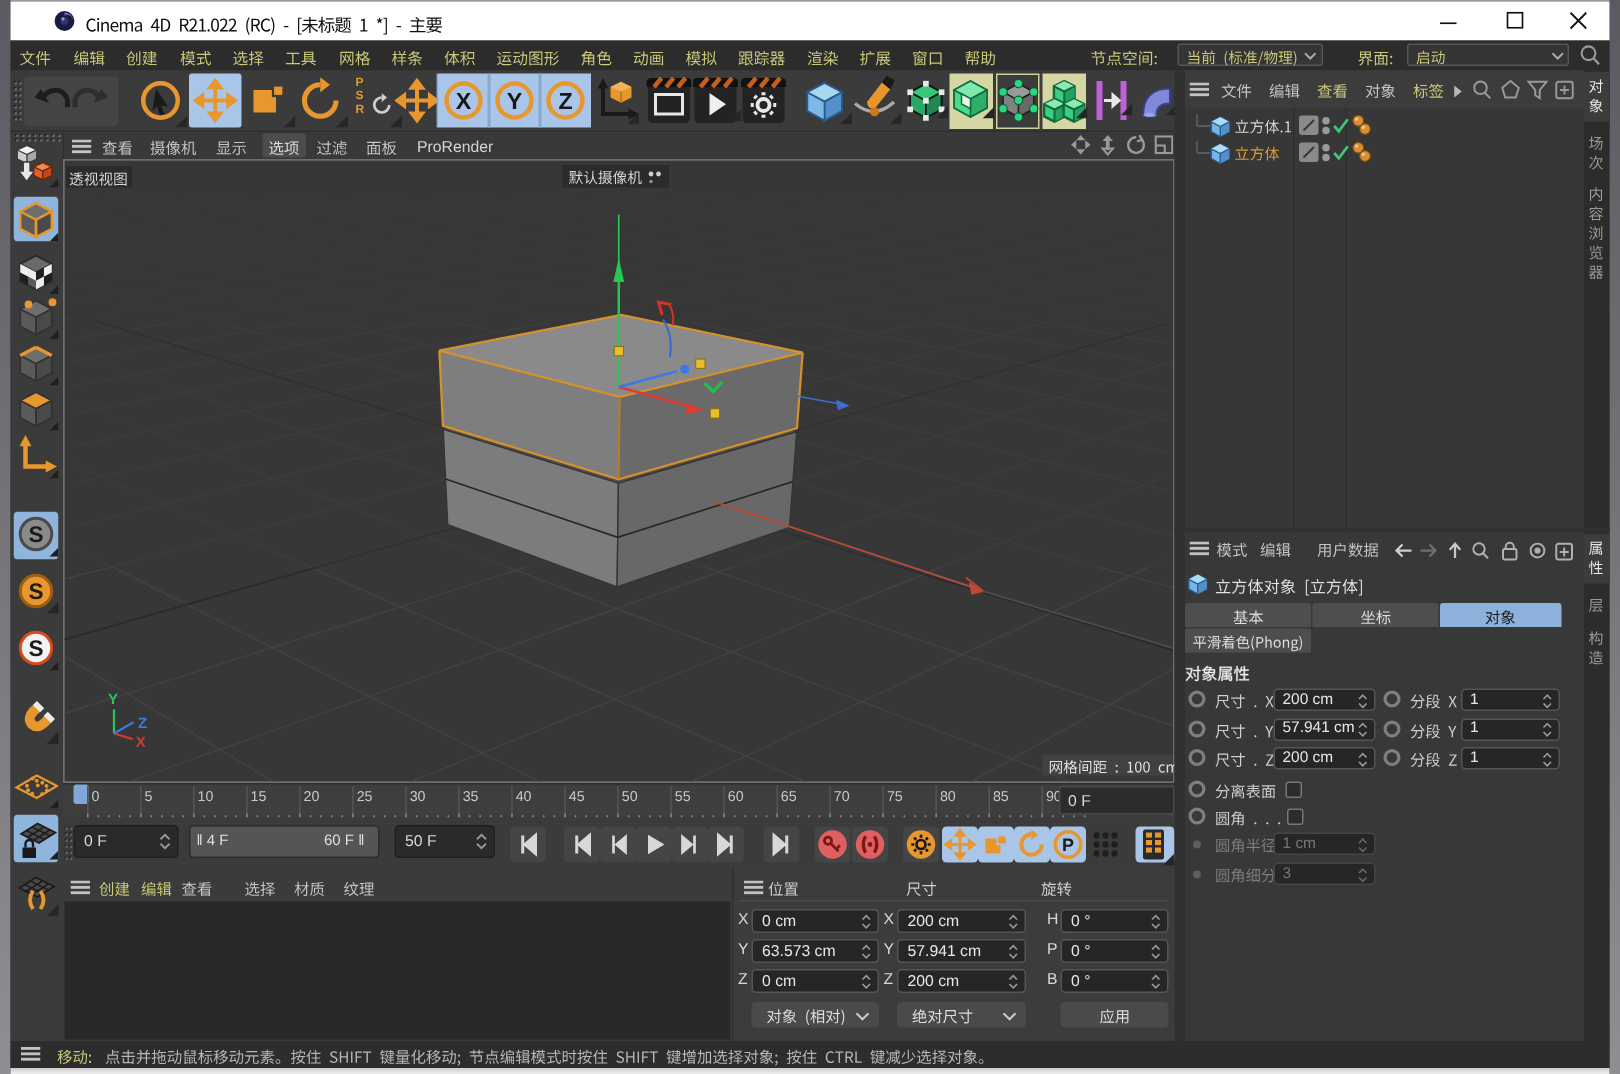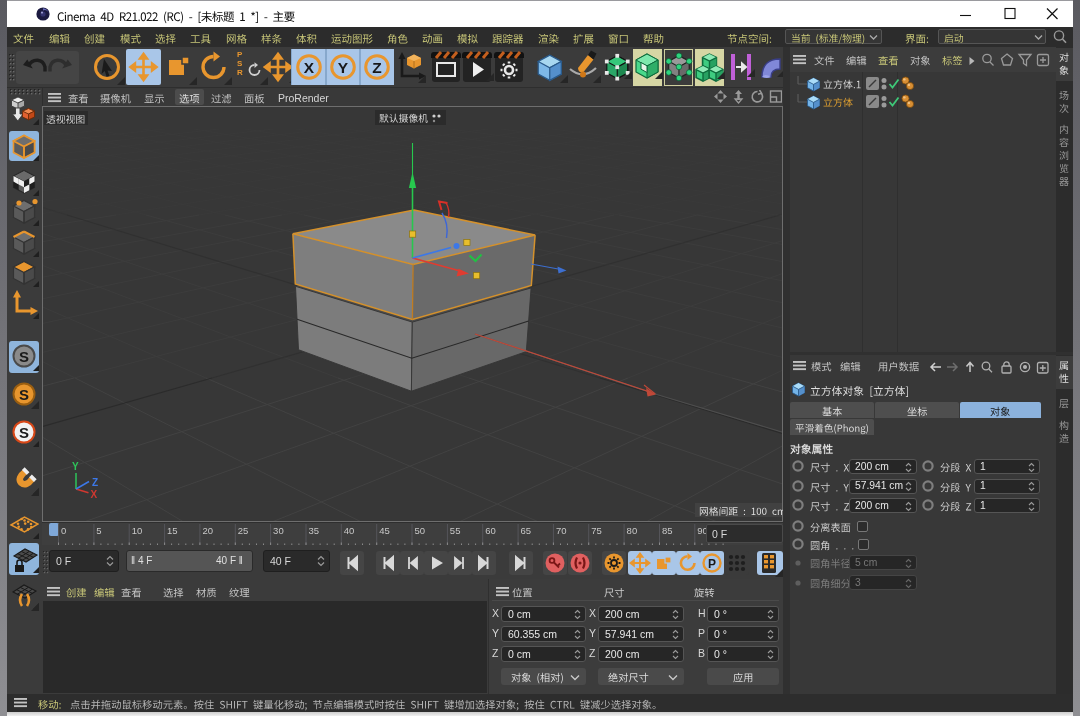--- a/index.html
+++ b/index.html
@@ -1532,23 +1532,23 @@
     <rect x="3" y="20" width="1.5" height="1.5" fill="#1f1f1f"></rect>
     <rect x="3.7" y="20.7" width="1.5" height="1.5" fill="#666"></rect>
   </svg>
 <div class="a" style="left:49px;top:550px;width:70px;height:22px;background:#2a2a2a;border:1px solid #1f1f1f;border-radius:3px"></div>
 <div class="a" style="left:56px;top:554.75px;font:400 10.5px 'Liberation Sans',sans-serif;color:#d8d8d8;white-space:pre">0 F</div>
 <svg class="a" style="left:105px;top:555.0px" width="10" height="12">
       <path d="M2 4.5 L5 1.5 L8 4.5 M2 7.5 L5 10.5 L8 7.5" stroke="#9a9a9a" stroke-width="1.2" fill="none"></path>
   </svg>
 <div class="a" style="left:126px;top:550px;width:127px;height:22px;background:#555555;border-radius:3px;border:1px solid #2a2a2a"></div>
 <div class="a" style="left:131px;top:555px;font:400 10px 'Liberation Sans',sans-serif;color:#e0e0e0;white-space:pre">‖ 4 F</div>
-<div class="a" style="left:216px;top:555px;font:400 10px 'Liberation Sans',sans-serif;color:#e0e0e0;white-space:pre">40 F ‖</div>
+<div class="a" style="left:216px;top:555px;font:400 10px 'Liberation Sans',sans-serif;color:#e0e0e0;white-space:pre">60 F ‖</div>
 <div class="a" style="left:263px;top:550px;width:67px;height:22px;background:#2a2a2a;border:1px solid #1f1f1f;border-radius:3px"></div>
-<div class="a" style="left:270px;top:554.75px;font:400 10.5px 'Liberation Sans',sans-serif;color:#d8d8d8;white-space:pre">40 F</div>
+<div class="a" style="left:270px;top:554.75px;font:400 10.5px 'Liberation Sans',sans-serif;color:#d8d8d8;white-space:pre">50 F</div>
 <svg class="a" style="left:316px;top:555.0px" width="10" height="12">
       <path d="M2 4.5 L5 1.5 L8 4.5 M2 7.5 L5 10.5 L8 7.5" stroke="#9a9a9a" stroke-width="1.2" fill="none"></path>
   </svg>
 <div class="a" style="left:340px;top:551px;width:24px;height:24px;background:#454545;border-radius:3px"></div>
 <svg class="a" style="left:340px;top:551px" width="24" height="24">
     <path d="M8.5 6 V18 M17 6 L10 12 L17 18 Z" stroke="#d8d8d8" stroke-width="2" fill="#d8d8d8"></path>
   </svg>
 <div class="a" style="left:376px;top:551px;width:24px;height:24px;background:#454545;border-radius:3px"></div>
 <svg class="a" style="left:376px;top:551px" width="24" height="24">
     <path d="M8.5 6 V18 M17 6 L10 12 L17 18 Z" stroke="#d8d8d8" stroke-width="2" fill="#d8d8d8"></path>
@@ -1747,21 +1747,21 @@
     <path d="M2 4 L4.5 1.5 L7 4 M2 7 L4.5 9.5 L7 7" stroke="#9a9a9a" stroke-width="1.1" fill="none"></path>
   </svg>
 <div class="a" style="left:698px;top:607px;font:400 10.5px 'Liberation Sans',sans-serif;color:#d8d8d8;white-space:pre">H</div>
 <div class="a" style="left:707px;top:606px;width:72px;height:16px;background:#262626;border:1px solid #555;border-radius:3px"></div>
 <div class="a" style="left:714px;top:608px;font:400 10.5px 'Liberation Sans',sans-serif;color:#e8e8e8;white-space:pre">0 °</div>
 <svg class="a" style="left:766px;top:609px" width="10" height="11">
     <path d="M2 4 L4.5 1.5 L7 4 M2 7 L4.5 9.5 L7 7" stroke="#9a9a9a" stroke-width="1.1" fill="none"></path>
   </svg>
 <div class="a" style="left:492px;top:627px;font:400 10.5px 'Liberation Sans',sans-serif;color:#d8d8d8;white-space:pre">Y</div>
 <div class="a" style="left:501px;top:626px;width:85px;height:16px;background:#262626;border:1px solid #555;border-radius:3px"></div>
-<div class="a" style="left:508px;top:628px;font:400 10.5px 'Liberation Sans',sans-serif;color:#e8e8e8;white-space:pre">60.355 cm</div>
+<div class="a" style="left:508px;top:628px;font:400 10.5px 'Liberation Sans',sans-serif;color:#e8e8e8;white-space:pre">63.573 cm</div>
 <svg class="a" style="left:573px;top:629px" width="10" height="11">
     <path d="M2 4 L4.5 1.5 L7 4 M2 7 L4.5 9.5 L7 7" stroke="#9a9a9a" stroke-width="1.1" fill="none"></path>
   </svg>
 <div class="a" style="left:589px;top:627px;font:400 10.5px 'Liberation Sans',sans-serif;color:#d8d8d8;white-space:pre">Y</div>
 <div class="a" style="left:598px;top:626px;width:86px;height:16px;background:#262626;border:1px solid #555;border-radius:3px"></div>
 <div class="a" style="left:605px;top:628px;font:400 10.5px 'Liberation Sans',sans-serif;color:#e8e8e8;white-space:pre">57.941 cm</div>
 <svg class="a" style="left:671px;top:629px" width="10" height="11">
     <path d="M2 4 L4.5 1.5 L7 4 M2 7 L4.5 9.5 L7 7" stroke="#9a9a9a" stroke-width="1.1" fill="none"></path>
   </svg>
 <div class="a" style="left:698px;top:627px;font:400 10.5px 'Liberation Sans',sans-serif;color:#d8d8d8;white-space:pre">P</div>
@@ -2306,21 +2306,21 @@
     <svg width="40.8" height="14.8" style="overflow:visible">
       <g transform="translate(0,11.42) scale(0.01020)" fill="#7d7d7d">
         <use href="#g5706" x="0"></use>
         <use href="#g89d2" x="1000"></use>
         <use href="#g534a" x="2000"></use>
         <use href="#g5f84" x="3000"></use>
       </g>
     </svg>
   </div>
 <div class="a" style="left:849px;top:555px;width:68px;height:15px;background:#262626;border:1px solid #454545;border-radius:3px"></div>
-<div class="a" style="left:855px;top:556.5px;font:400 10.3px 'Liberation Sans',sans-serif;color:#777;white-space:pre">5 cm</div>
+<div class="a" style="left:855px;top:556.5px;font:400 10.3px 'Liberation Sans',sans-serif;color:#777;white-space:pre">1 cm</div>
 <svg class="a" style="left:904px;top:557.5px" width="10" height="11">
     <path d="M2 4 L4.5 1.5 L7 4 M2 7 L4.5 9.5 L7 7" stroke="#666" stroke-width="1.1" fill="none"></path>
   </svg>
 <svg class="a" style="left:794px;top:579px" width="8" height="8">
     <circle cx="4" cy="4" r="2.6" fill="#5e5e5e"></circle>
   </svg>
 <div class="a" style="left:810px;top:576px;line-height:0">
     <svg width="40.8" height="14.8" style="overflow:visible">
       <g transform="translate(0,11.42) scale(0.01020)" fill="#7d7d7d">
         <use href="#g5706" x="0"></use>

